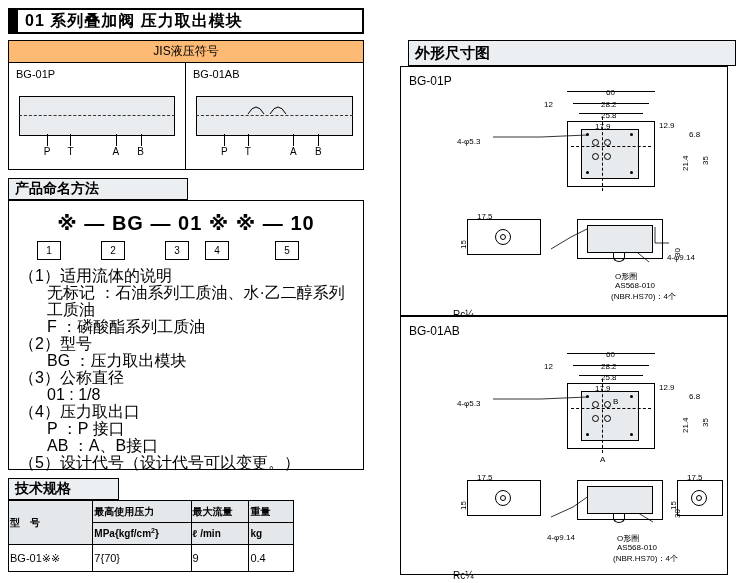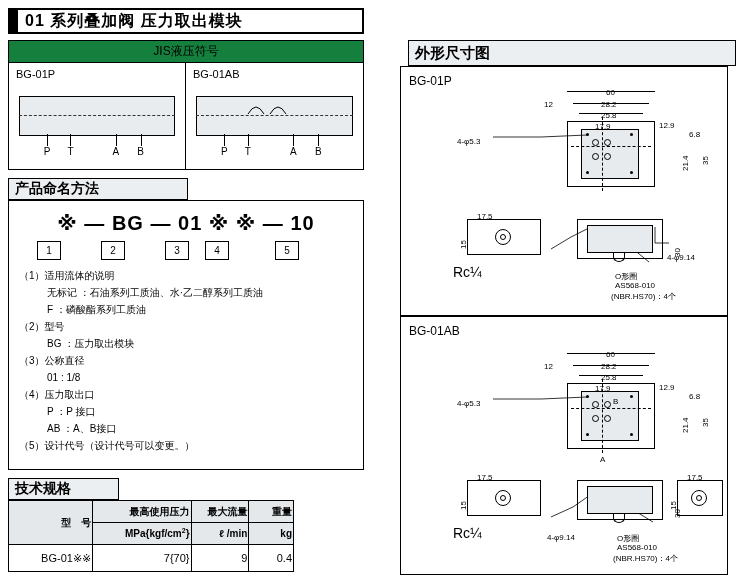--- a/index.html
+++ b/index.html
@@ -21,21 +21,21 @@
     box-sizing:border-box;
     display:flex;align-items:center;
   }
   .title-bar .t{
     font-size:16px;font-weight:bold;letter-spacing:1px;margin-left:7px;
   }
 
   
   .box{position:absolute;border:1px solid #000;box-sizing:border-box;background:#fff;}
   .hdr-band{
-    background:#15803d;border-bottom:1px solid #000;
+    background:#fdba74;border-bottom:1px solid #000;
     text-align:center;font-size:12px;line-height:20px;height:21px;
   }
   .sec-title{
     position:absolute;border:1px solid #000;box-sizing:border-box;
     background:#eceff1;font-weight:bold;font-size:14px;
     display:flex;align-items:center;padding-left:6px;
   }
 
   
   #jis-box{left:8px;top:40px;width:356px;height:130px;}
@@ -56,46 +56,46 @@
   #code-box{left:8px;top:200px;width:356px;height:270px;}
   .code-line{
     position:absolute;left:0;right:0;top:10px;text-align:center;
     font-size:20px;font-weight:bold;letter-spacing:1px;
   }
   .code-nums{position:absolute;left:0;right:0;top:40px;height:20px;}
   .code-nums span{
     position:absolute;top:0;width:22px;height:17px;border:1px solid #000;
     font-size:10px;text-align:center;line-height:17px;background:#fff;
   }
-  .code-body{position:absolute;left:10px;right:8px;top:66px;font-size:10px;line-height:17px;}
+  .code-body{position:absolute;left:10px;right:8px;top:66px;font-size:16px;line-height:17px;}
   .ind2{padding-left:28px;}
 
   
   #spec-title{left:8px;top:478px;width:111px;height:22px;text-align:right;}
   #spec-table{position:absolute;left:8px;top:500px;width:286px;border-collapse:collapse;}
   #spec-table th,#spec-table td{
-    border:1px solid #000;text-align:right;font-size:10px;padding:2px 1px;
+    border:1px solid #000;text-align:left;font-size:10px;padding:2px 1px;
   }
   #spec-table thead th{background:#e4e8eb;font-weight:bold;height:17px;}
   #spec-table tbody td{height:22px;font-size:11px;}
   .sup{vertical-align:super;font-size:7px;}
 
   
   #dim-title{left:408px;top:40px;width:328px;height:26px;font-size:15px;}
   #dim-box-a{left:400px;top:66px;width:328px;height:250px;}
   #dim-box-b{left:400px;top:316px;width:328px;height:259px;}
   .dim-label{position:absolute;left:8px;top:7px;font-size:12px;}
   .dashed-h{position:absolute;border-top:1px dashed #000;height:0;}
   .dashed-v{position:absolute;border-left:1px dashed #000;width:0;}
   .rect{position:absolute;border:1px solid #000;box-sizing:border-box;}
   .fillr{position:absolute;border:1px solid #000;box-sizing:border-box;background:#e7ebee;}
   .circ{position:absolute;border:1px solid #000;border-radius:50%;box-sizing:border-box;}
   .dot{position:absolute;background:#000;border-radius:50%;}
   .txt{position:absolute;font-size:8px;white-space:nowrap;margin-top:8px;}
-  .txt9{position:absolute;font-size:14px;white-space:nowrap;}
+  .txt9{position:absolute;font-size:10px;white-space:nowrap;margin-top:45px;}
   .vtxt{position:absolute;font-size:8px;white-space:nowrap;transform-origin:0 0;transform:rotate(-90deg);}
   .arrowline{position:absolute;height:1px;background:#000;}
 </style>
 </head>
 <body>
 
 <div class="page">
 
   <div class="title-bar">
     <span class="t">01 系列叠加阀  压力取出模块</span>

